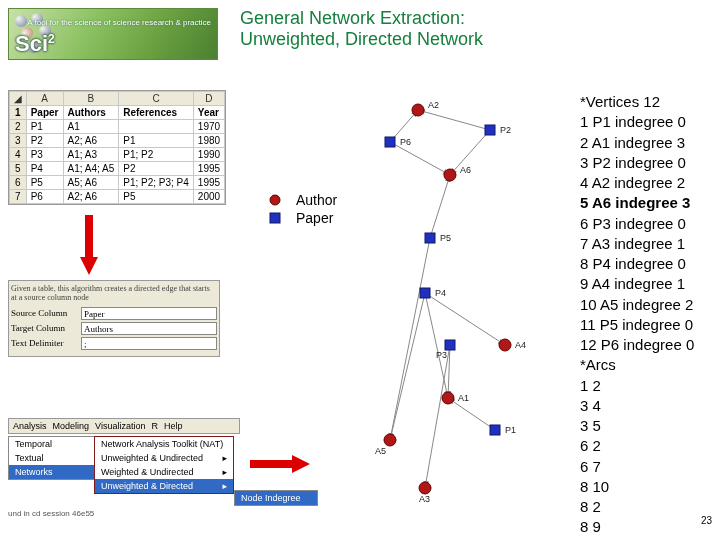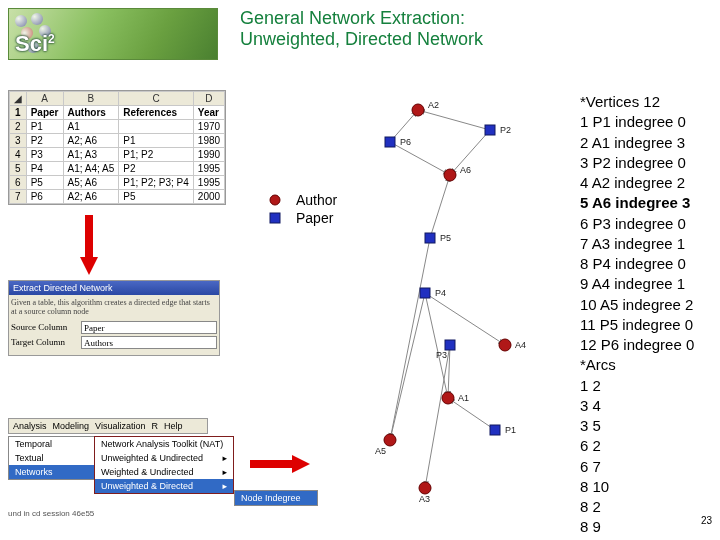--- a/index.html
+++ b/index.html
@@ -125,21 +125,21 @@
     border: 1px solid #888;
     background: #fff;
     padding: 1px 2px;
     height: 13px;
     font-size: 9px;
   }
   
   .menubar {
     position: absolute;
     left: 8px; top: 418px;
-    width: 200px;
+    width: 232px;
     background: #ece9d8;
     border: 1px solid #999;
     font-size: 9px;
     padding: 2px 4px;
     display: flex;
     gap: 6px;
   }
   .menubar span { cursor: default; }
   .menu-panel {
     position: absolute;
@@ -227,20 +227,23 @@
   <div class="logo-circles">
     <span style="left:2px;top:2px;"></span>
     <span style="left:18px;top:0px;"></span>
     <span style="left:8px;top:14px;background:radial-gradient(circle at 30%,#fff,#c66);"></span>
     <span style="left:26px;top:12px;"></span>
     <span style="left:14px;top:28px;"></span>
   </div>
   <div class="logo-text">
     <span>Sci</span><sup>2</sup>
   </div>
+  <div class="logo-sub">A tool for
+the science of science
+research &amp; practice</div>
 </div>
 
 <div class="title">
   <div>General Network Extraction:</div>
   <div>Unweighted, Directed Network</div>
 </div>
 
 <div class="sheet">
   <table>
     <tbody>
@@ -312,30 +315,33 @@
     </defs>
   <line x1="9" y1="0" x2="9" y2="46" stroke="#d00" stroke-width="8"></line>
   <path d="M0,42 L18,42 L9,60 Z" fill="#d00"></path>
 </svg>
 <svg class="arrow-right">
   <line x1="0" y1="9" x2="46" y2="9" stroke="#d00" stroke-width="8"></line>
   <path d="M42,0 L42,18 L60,9 Z" fill="#d00"></path>
 </svg>
 
 <div class="dialog1">
-  <div class="titlebar">Extract Directed Network</div>
   <div class="body">
     <div class="desc">Given a table, this algorithm creates a directed edge that starts at a source column node</div>
     <div class="row">
       <div class="lbl">Source Column</div>
       <div class="fld">Paper</div>
     </div>
     <div class="row">
       <div class="lbl">Target Column</div>
       <div class="fld">Authors</div>
+    </div>
+    <div class="row">
+      <div class="lbl">Text Delimiter</div>
+      <div class="fld">;</div>
     </div>
   </div>
 </div>
 
 <div class="menubar">
   <span>Analysis</span>
   <span>Modeling</span>
   <span>Visualization</span>
   <span>R</span>
   <span>Help</span>

